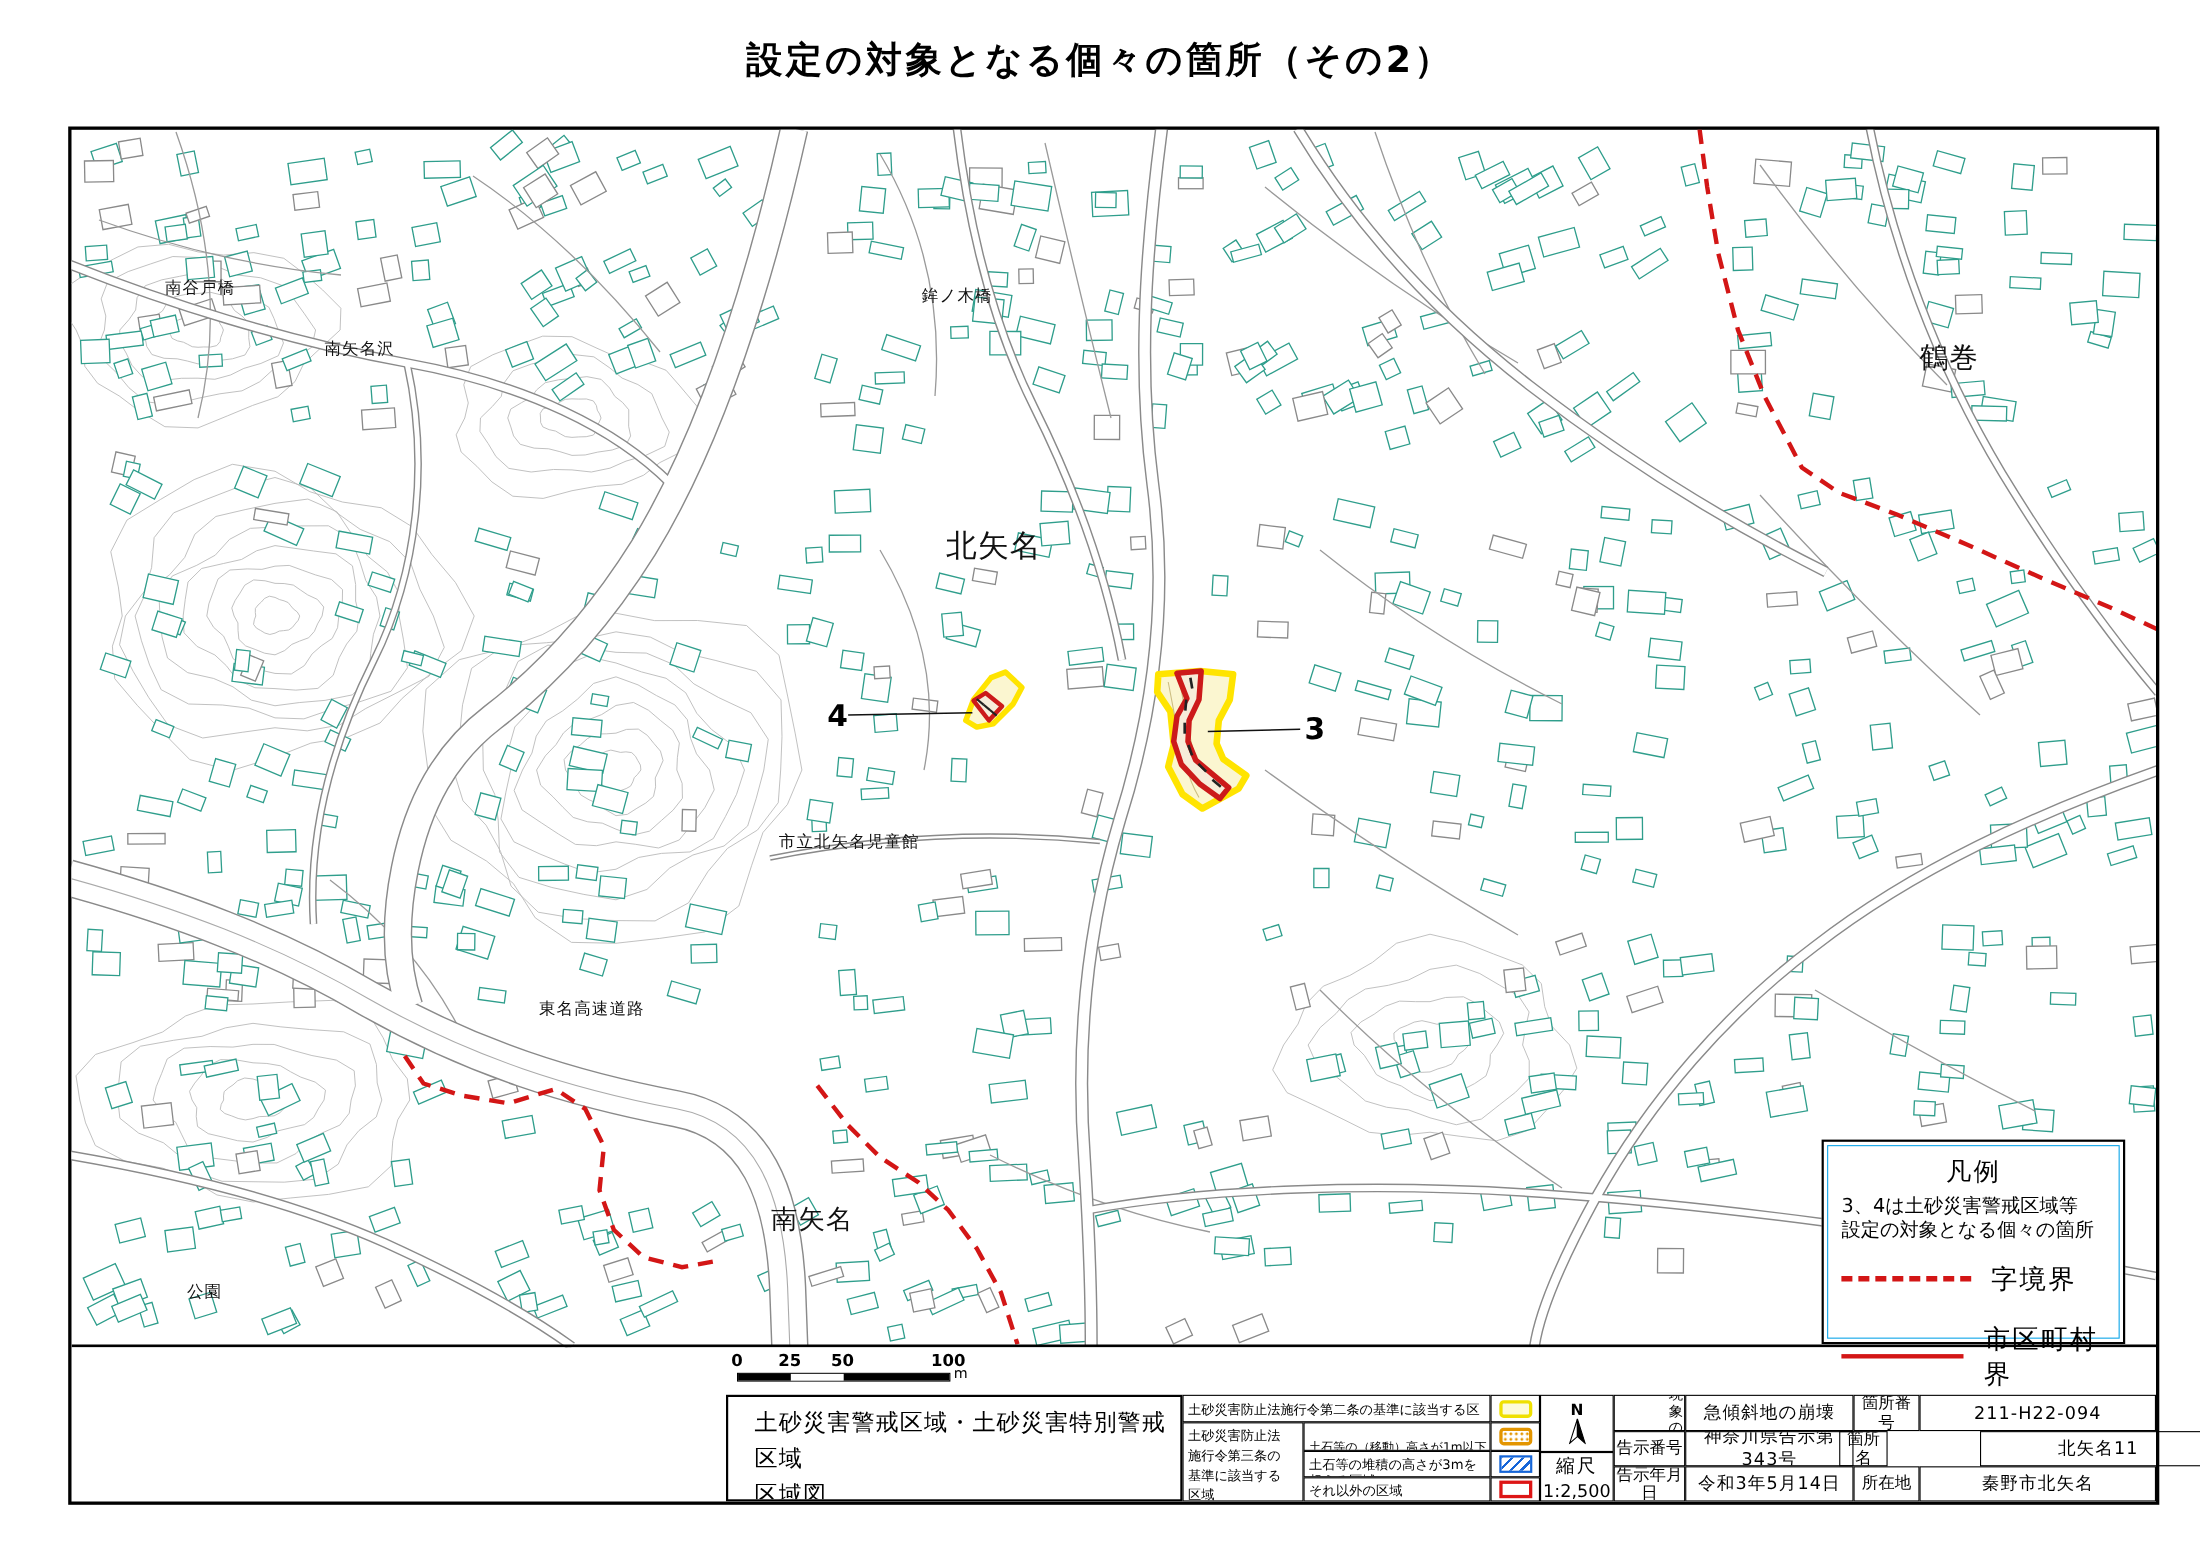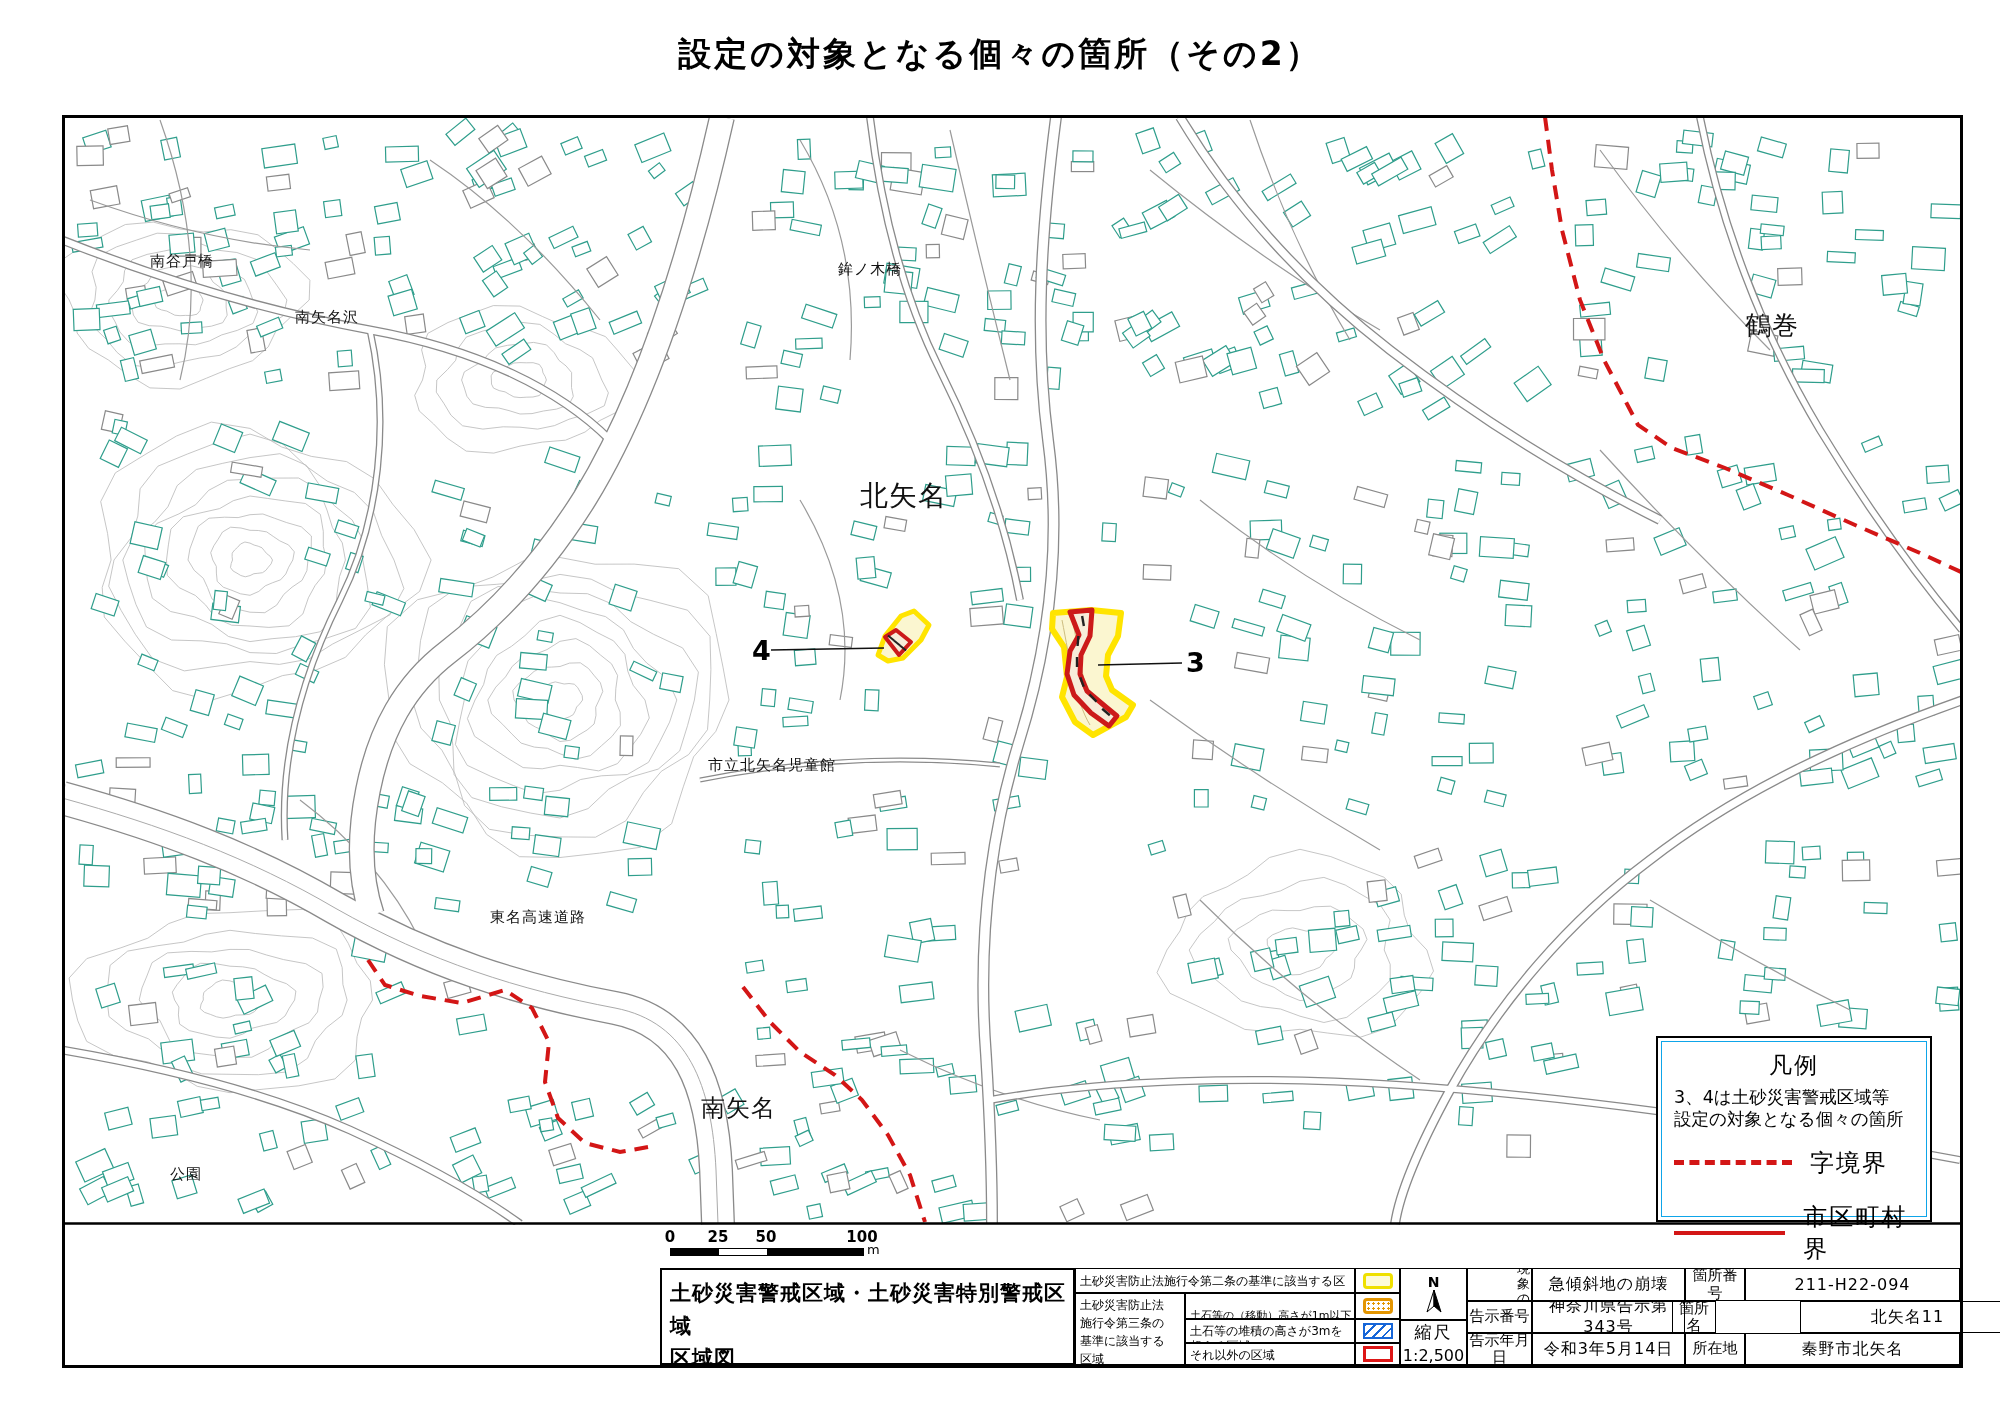--- a/index.html
+++ b/index.html
@@ -22,21 +22,21 @@
   
   .scalebar{position:absolute;left:590px;top:1110px;width:270px;height:40px;}
   .sb-num{position:absolute;top:0;font-size:15px;font-weight:bold;transform:translateX(-50%);}
   .sb-bar{position:absolute;left:15px;top:20px;width:192px;height:6px;border:1px solid #000;display:flex;box-sizing:content-box;}
   .sb-seg{height:100%;}
   .sb-unit{position:absolute;left:212px;top:14px;font-size:13px;}
   
   .btable{position:absolute;left:595px;top:1150px;width:1300px;height:97px;background:#fff;}
   .cell{position:absolute;border:1px solid #000;box-sizing:border-box;overflow:hidden;}
   .cell.thick{border-width:2px;}
-  .maptitle{font-size:21px;line-height:1.55;padding:7px 0 0 8px;white-space:pre-line;letter-spacing:1px;font-weight:bold;}
+  .maptitle{font-size:21px;line-height:1.55;padding:7px 0 0 24px;white-space:pre-line;letter-spacing:1px;}
   .law2{font-size:12px;padding:4px 0 0 4px;}
   .law3{font-size:12px;line-height:1.5;padding:2px 0 0 4px;white-space:pre-line;}
   .lrow{font-size:11px;line-height:1.25;padding:1px 0 0 4px;white-space:pre-line;}
   .lrow.single{font-size:12px;padding-top:4px;}
   .swcell{display:flex;align-items:center;justify-content:center;}
   .sw{width:30px;height:16px;box-sizing:border-box;}
   .sw.yellow{border:3px solid #efe000;background:#fdfbd8;border-radius:4px;}
   .sw.orange{border:3px solid #e39500;border-radius:4px;background-image:radial-gradient(#e39500 1.2px,transparent 1.4px);background-size:5px 5px;background-color:#fff;}
   .sw.blue{border:2px solid #1565d8;background:repeating-linear-gradient(315deg,#fff 0 5px,#1565d8 5px 7px);}
   .sw.red{border:3px solid #dd1616;background:#fff;}

